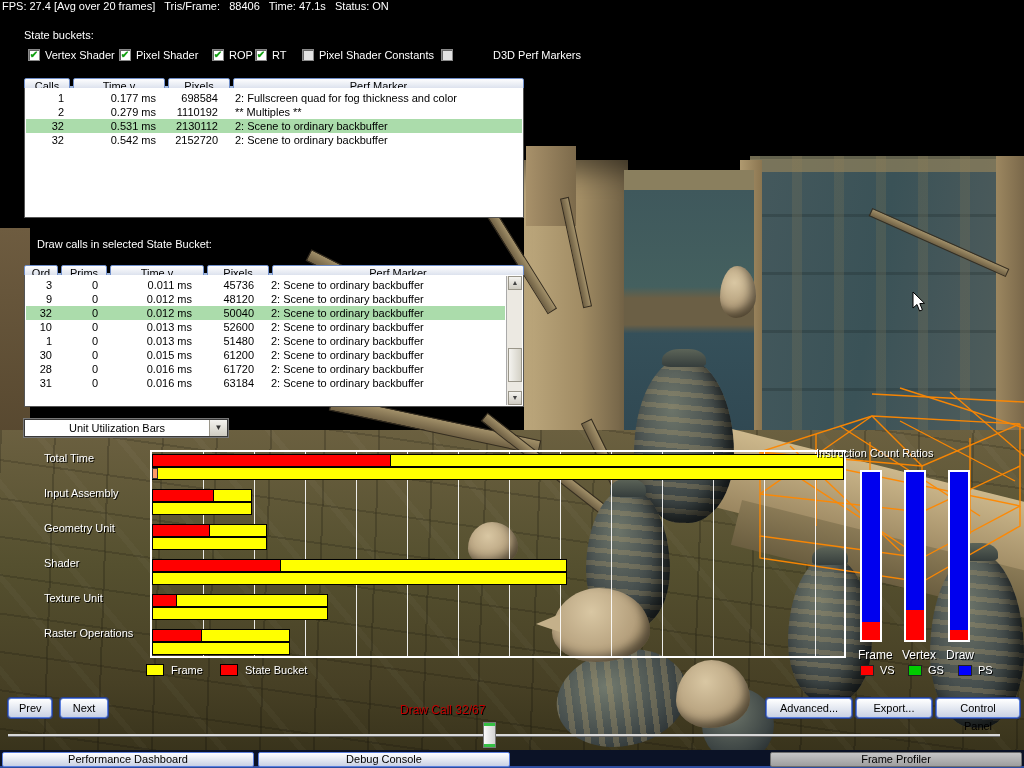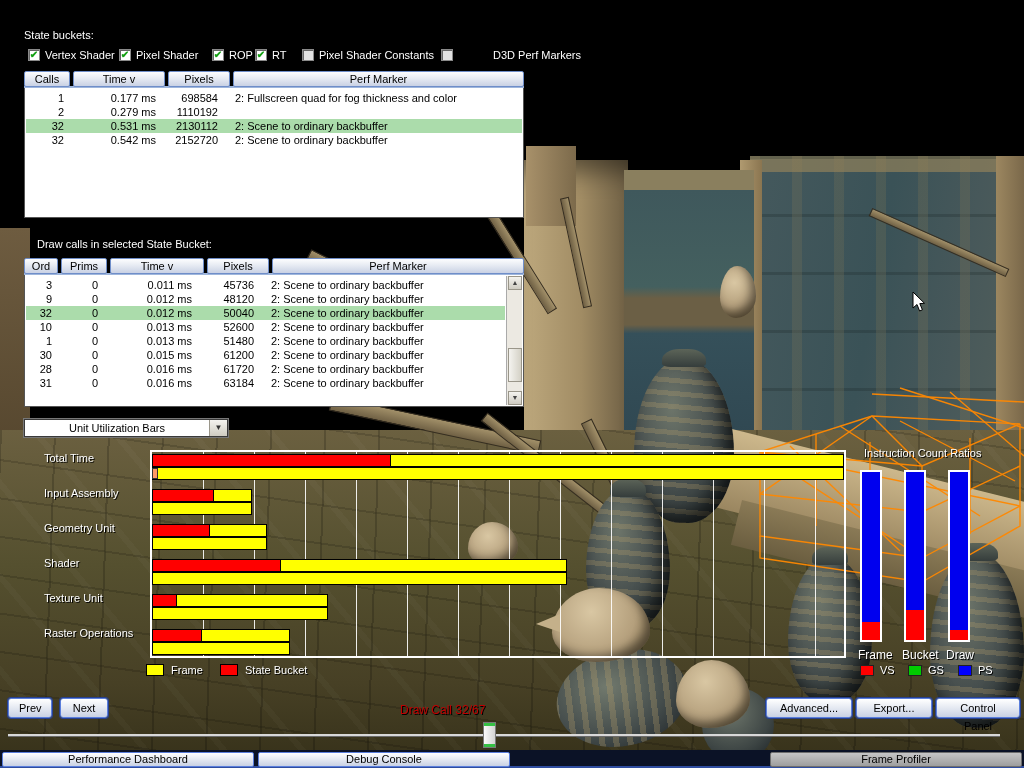--- a/index.html
+++ b/index.html
@@ -97,21 +97,21 @@
   #sb-label { position:absolute; left:24px; top:29px; font-size:11px; color:#fff; }
   #cb-row .cb-item { position:absolute; top:49px; display:flex; align-items:center; gap:5px; }
   .cb-box { width:12px; height:12px; background:#fff; border:1px solid #8a8a8a;
             box-shadow:inset 1px 1px 0 #666; font-size:10px; line-height:10px; font-weight:bold;
             color:#14A014; text-align:center; }
   .cb-box.unchecked { background:#e2e2e2; color:transparent; }
   .cb-lab { color:#fff; font-size:11px; }
 
   .ptable { position:absolute; left:24px; width:500px; }
   .thead  { position:relative; height:18px; display:grid; gap:3px; border-bottom:2px solid #9FB6DC; }
-  .hbtn   { height:16px; margin-top:1px; background:linear-gradient(#fdfdfe,#e7ebf3 45%,#c9d1e4);
+  .hbtn   { height:16px; margin-top:8px; background:linear-gradient(#fdfdfe,#e7ebf3 45%,#c9d1e4);
             border:1px solid #6f8ec9; border-radius:2px; font-size:11px; line-height:14px;
             text-align:center; color:#000; overflow:hidden; }
   .tbody  { position:relative; background:#fff; border:1px solid #555; border-top:none; overflow:hidden; }
   .rows   { position:absolute; left:1px; top:3px; right:1px; }
   .trow   { display:grid; height:14px; font-size:11px; line-height:14px; color:#000; }
   .trow.sel { background:#abdcab; }
   .cnum   { text-align:right; padding-right:8px; }
   .ctxt   { padding-left:9px; white-space:nowrap; overflow:hidden; }
   #t1 { top:70px; }  #t1 .thead, #t1 .trow { grid-template-columns:46px 92px 62px 1fr; }
   #t1 .tbody { height:130px; }
@@ -144,21 +144,21 @@
   .upair { position:absolute; left:0; }
   .ubar  { position:relative; height:13px; }
   .yel   { position:absolute; left:0; top:0; height:13px; background:#ffff00; border:1px solid #000; }
   .redov { position:absolute; left:0; top:0; height:13px; background:#ff0000; border:1px solid #000; }
   .drawov{ position:absolute; left:0; top:1px; height:11px; background:#ff9966; border:1px solid #333; }
   .legend-item { position:absolute; display:flex; gap:7px; align-items:center; }
   .sw { width:18px; height:12px; border:1px solid #000; }
   .legend-lab { font-size:11px; }
 
   
-  #icr-title { position:absolute; left:864px; top:447px; font-size:11px; }
+  #icr-title { position:absolute; left:816px; top:447px; font-size:11px; }
   .icr-bar { position:absolute; top:470px; width:22px; height:172px; border:2px solid #fff; background:#0000ee; }
   .icr-vs  { position:absolute; left:0; right:0; bottom:0; background:#ff0000; }
   .icr-lab { position:absolute; top:648px; font-size:12px; }
   .icr-leg { position:absolute; top:664px; display:flex; gap:6px; align-items:center; }
   .icr-sw  { width:14px; height:11px; border:1px solid #222; }
 
   .btn3d { position:absolute; height:20px; background:linear-gradient(#ffffff,#e7ebf3 45%,#c9d1e4);
            border:1px solid #5a7edc; border-radius:3px; box-shadow:0 0 0 1px #27408e, inset 0 1px 0 #fff;
            font-size:11px; line-height:18px; text-align:center; color:#000;
            font-family:"Liberation Sans", sans-serif; padding:0 10px; }
@@ -243,20 +243,21 @@
         <path d="M122,8 L274,16"></path>
           <path d="M150,2 L274,42"></path>
           <path d="M200,6 L274,70"></path>
       </g>
     </svg>
     <svg id="cursor" width="14" height="22" viewBox="0 0 14 22">
       <path d="M1,1 L1,17 L5,13.5 L7.6,20 L10.4,18.8 L7.8,12.6 L12.5,12.3 Z" fill="#ffffff" stroke="#000000" stroke-width="1"></path>
     </svg>
   </div>
 
+  <div id="status-bar">FPS: 27.4 [Avg over 20 frames]   Tris/Frame:   88406   Time: 47.1s   Status: ON</div>
 
   <div id="sb-label" class="white-shadow">State buckets:</div>
   <div id="cb-row">
       <div class="cb-item" style="left: 28px;">
         <div class="cb-box">✔</div>
         <div class="cb-lab white-shadow">Vertex Shader</div>
       </div>
       <div class="cb-item" style="left: 119px;">
         <div class="cb-box">✔</div>
         <div class="cb-lab white-shadow">Pixel Shader</div>
@@ -291,20 +292,21 @@
           <div class="trow">
             <div class="cnum">1</div>
             <div class="cnum">0.177 ms</div>
             <div class="cnum">698584</div>
             <div class="ctxt">2: Fullscreen quad for fog thickness and color</div>
           </div>
           <div class="trow">
             <div class="cnum">2</div>
             <div class="cnum">0.279 ms</div>
             <div class="cnum">1110192</div>
+            <div class="ctxt">** Multiples **</div>
           </div>
           <div class="trow sel">
             <div class="cnum">32</div>
             <div class="cnum">0.531 ms</div>
             <div class="cnum">2130112</div>
             <div class="ctxt">2: Scene to ordinary backbuffer</div>
           </div>
           <div class="trow">
             <div class="cnum">32</div>
             <div class="cnum">0.542 ms</div>
@@ -487,21 +489,21 @@
 
   <div id="icr-title" class="white-shadow">Instruction Count Ratios</div>
   <div id="icr">
       <div class="icr-bar" style="left: 860px;">
         <div class="icr-vs" style="height: 11%;"></div>
       </div>
       <div class="icr-lab white-shadow" style="left: 858px;">Frame</div>
       <div class="icr-bar" style="left: 904px;">
         <div class="icr-vs" style="height: 18%;"></div>
       </div>
-      <div class="icr-lab white-shadow" style="left: 902px;">Bucket</div>
+      <div class="icr-lab white-shadow" style="left: 902px;">Vertex</div>
       <div class="icr-bar" style="left: 948px;">
         <div class="icr-vs" style="height: 6%;"></div>
       </div>
       <div class="icr-lab white-shadow" style="left: 946px;">Draw</div>
       <div class="icr-leg" style="left: 860px;">
         <div class="icr-sw" style="background: rgb(255, 0, 0);"></div>
         <div class="legend-lab white-shadow">VS</div>
       </div>
       <div class="icr-leg" style="left: 908px;">
         <div class="icr-sw" style="background: rgb(0, 204, 0);"></div>

